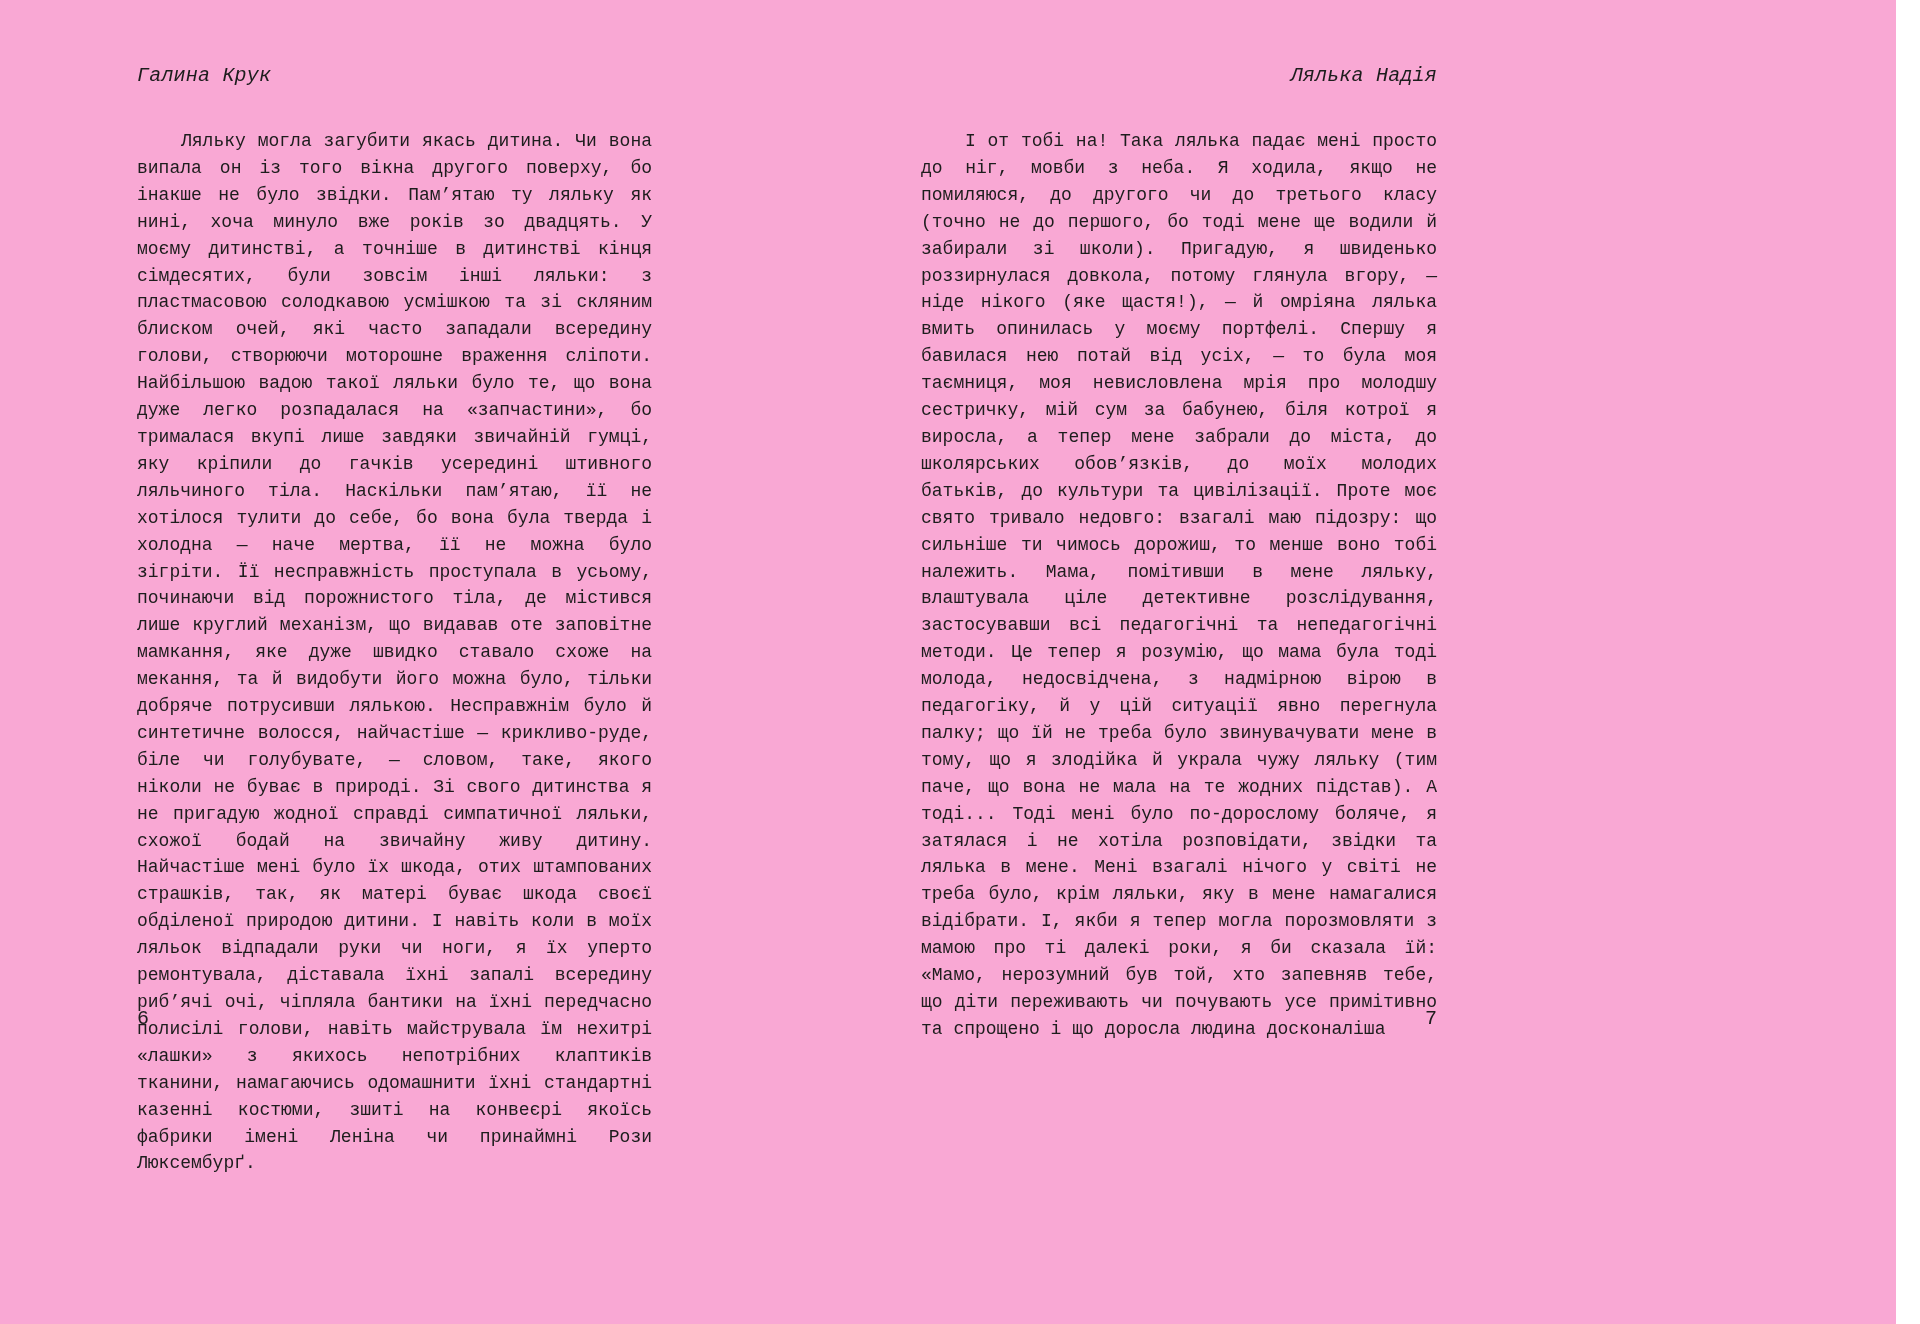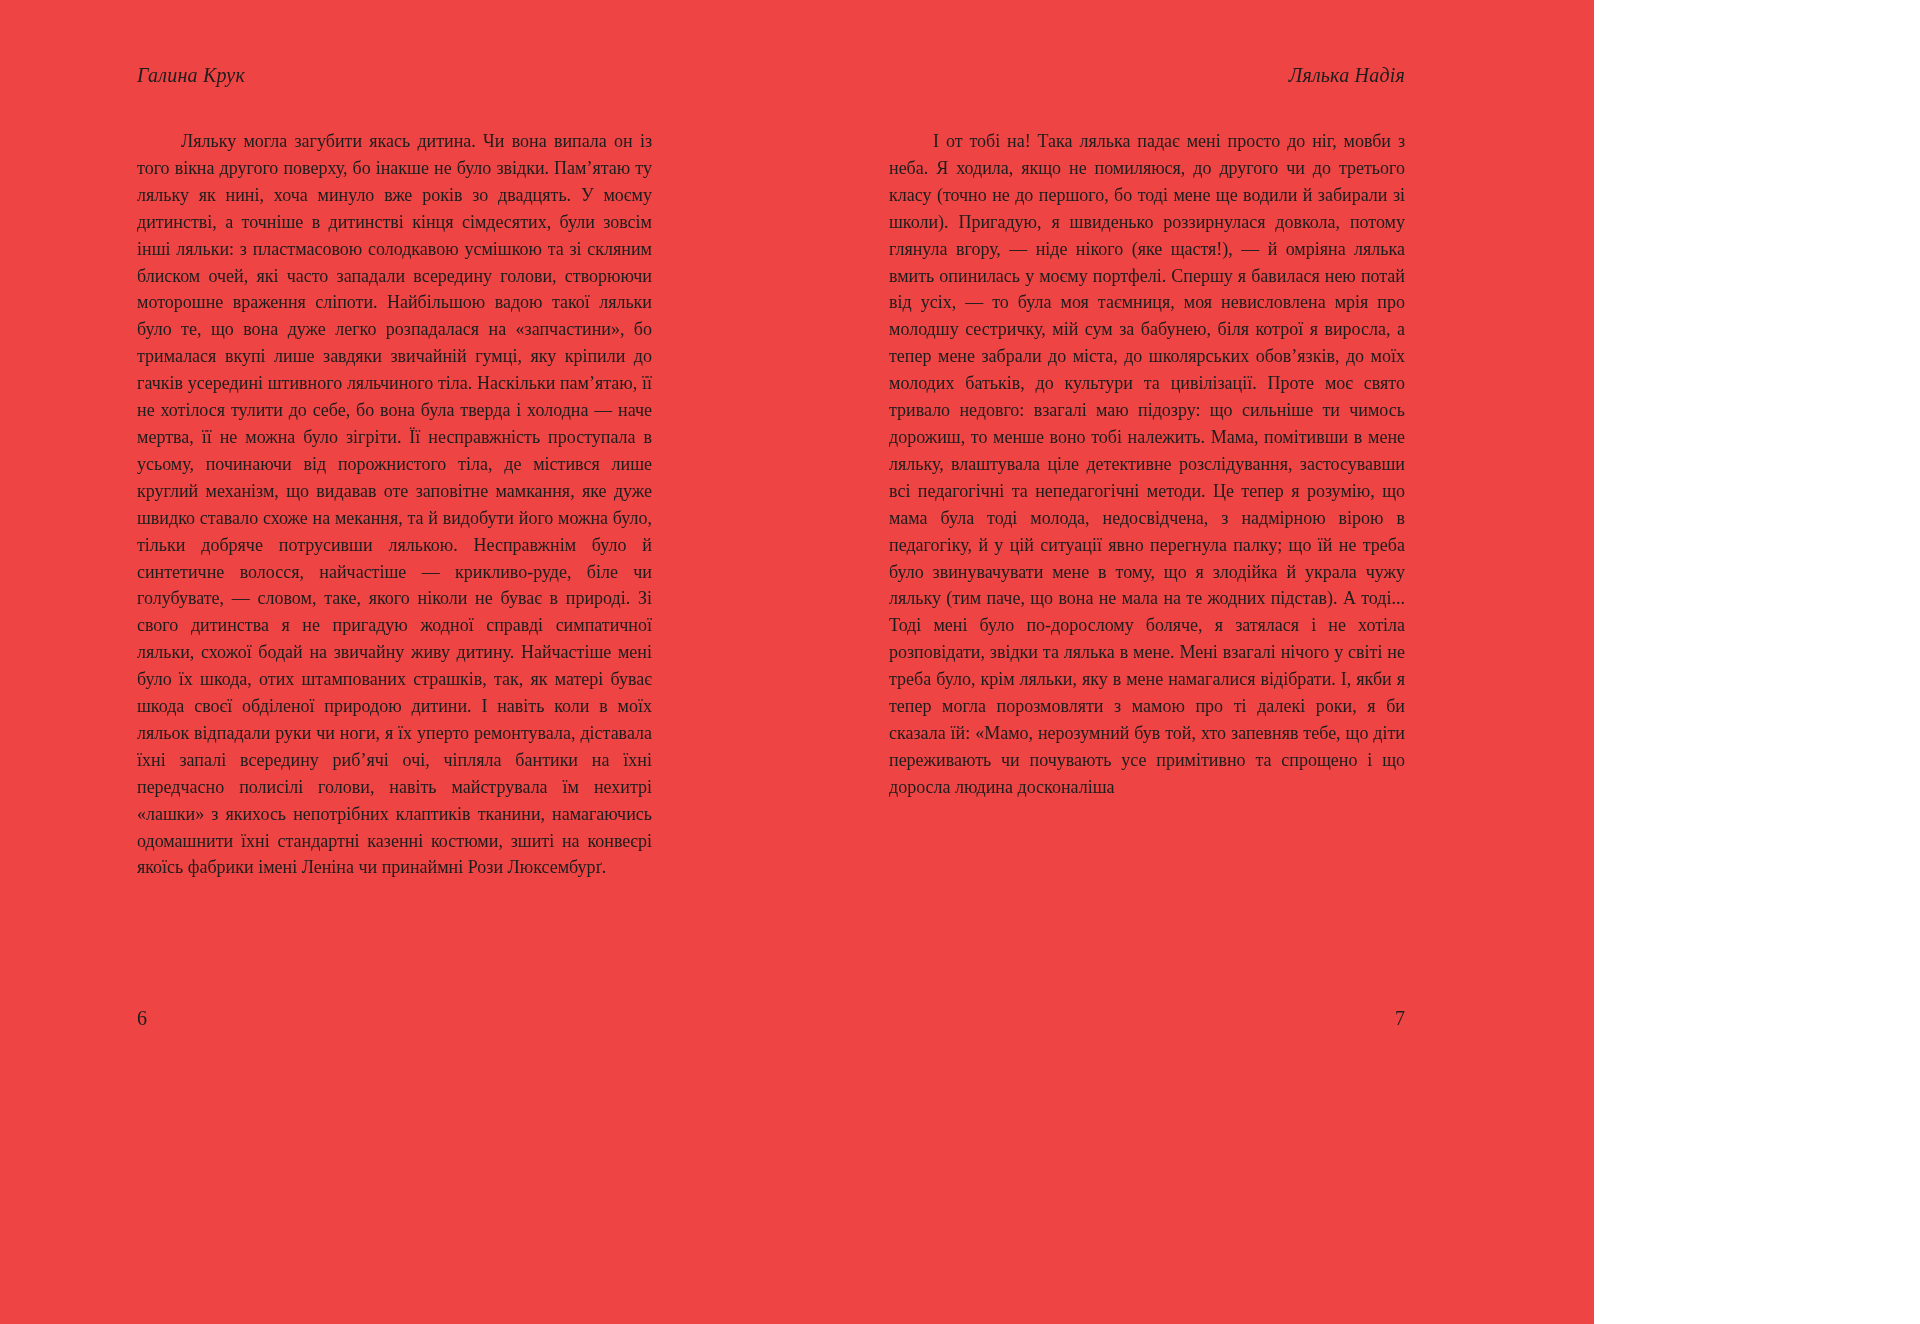--- a/index.html
+++ b/index.html
@@ -9,31 +9,32 @@
   }
   body {
     width: 1920px;
     height: 1324px;
     overflow: hidden;
     font-family: "Liberation Serif", "DejaVu Serif", serif;
     color: #1d1d1d;
   }
   .spread {
     position: relative;
-    width: 1594px;
+    width: 1896px;
     height: 1324px;
-    background: #ef4444;
+    background: #f9a8d4;
+    font-family: Liberation Mono, monospace;
   }
   .page {
     position: absolute;
     top: 0;
     height: 1324px;
   }
   .page-left  { left: 137px; width: 515px; }
-  .page-right { left: 889px; width: 516px; }
+  .page-right { left: 921px; width: 516px; }
 
   .running-header {
     position: absolute;
     top: 64px;
     left: 0;
     right: 0;
     font-size: 20px;
     font-style: italic;
     letter-spacing: 0.2px;
     color: #1d1d1d;

